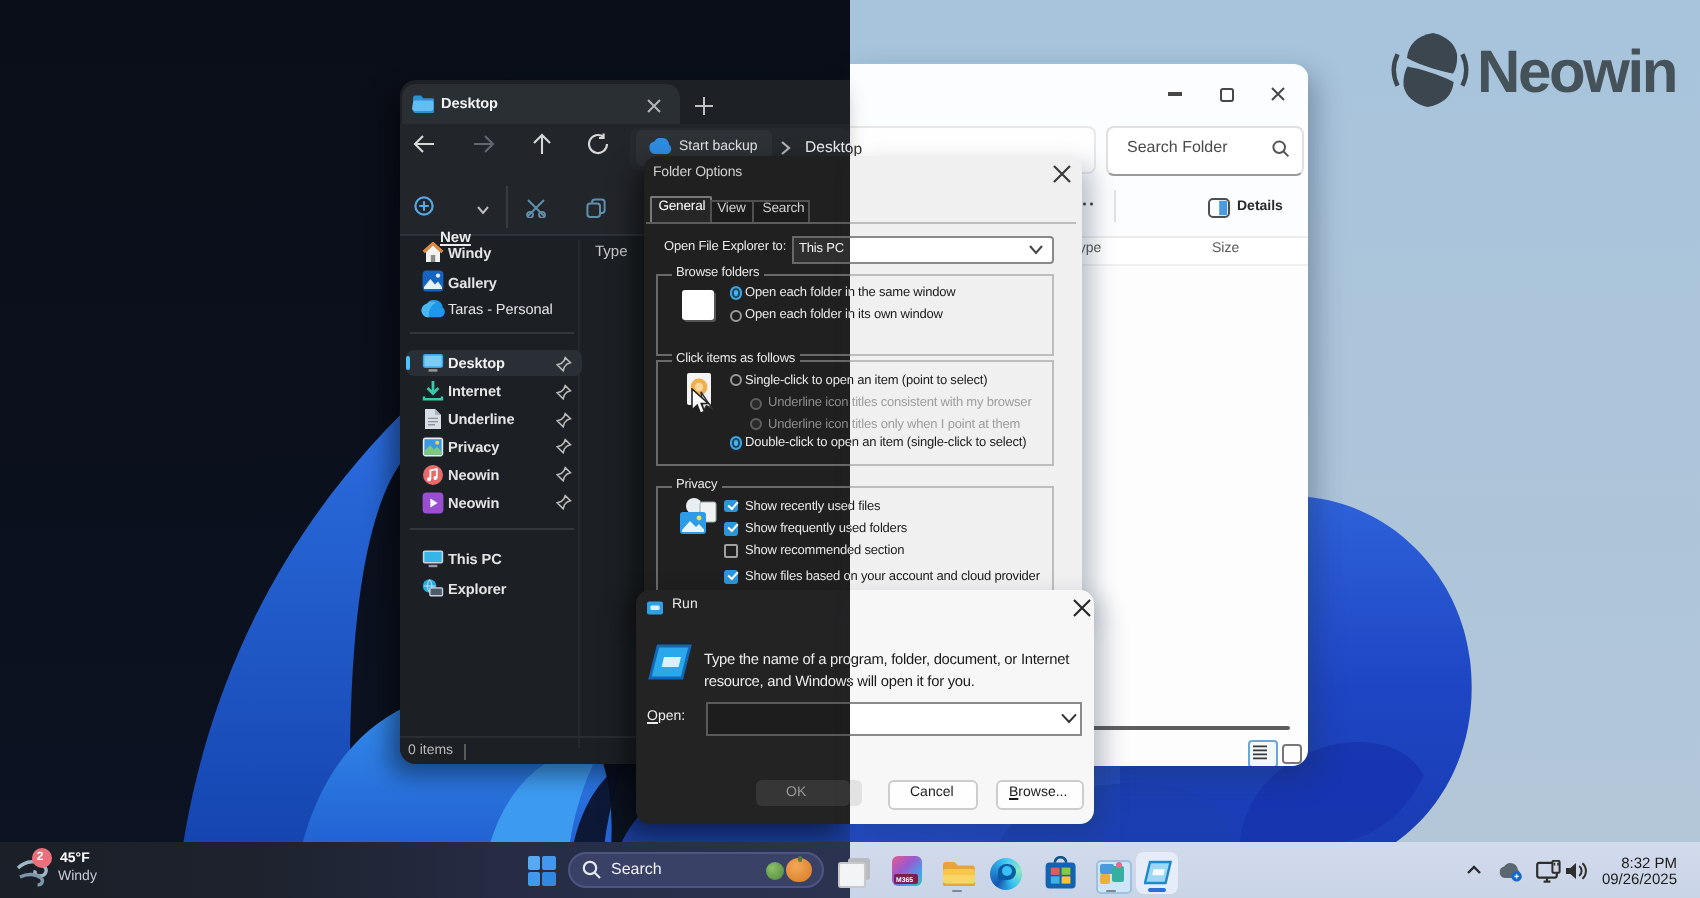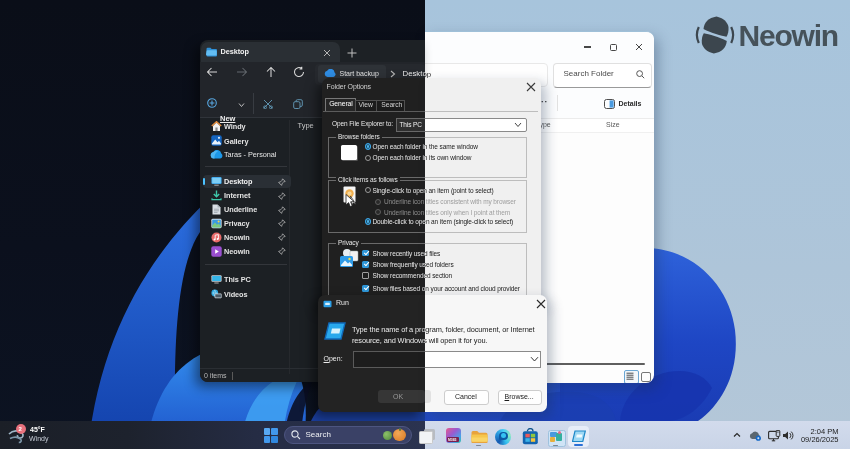--- a/index.html
+++ b/index.html
@@ -245,21 +245,21 @@
         <rect x="3.3" y="8.4" width="4.4" height="1.2" fill="#9a9a9a"></rect>
       </svg>
   <div class="t" style="left:24px;top:235.1px;font-size:7.3px;font-weight:bold;letter-spacing:-0.05px;color:#e4e4e4;">This PC</div>
 
   <svg class="a" style="left:10.5px;top:249.3px;" width="11" height="11" viewBox="0 0 11 11">
         <circle cx="3.8" cy="4" r="3.4" fill="#2ea8e0"></circle>
         <path d="M1,4 H6.6 M3.8,0.8 A5,5 0 0 1 3.8,7.2 M3.8,0.8 A5,5 0 0 0 3.8,7.2" stroke="#bfe4f6" stroke-width="0.5" fill="none"></path>
         <rect x="3.6" y="4.6" width="7" height="4.6" rx="0.8" fill="#c8d2da"></rect>
         <rect x="4.3" y="5.3" width="5.6" height="3.2" fill="#4a5a66"></rect>
       </svg>
-  <div class="t" style="left:24px;top:250px;font-size:7.3px;font-weight:bold;letter-spacing:-0.05px;color:#e4e4e4;">Videos</div>
+  <div class="t" style="left:24px;top:250px;font-size:7.3px;font-weight:bold;letter-spacing:-0.05px;color:#e4e4e4;">Explorer</div>
 
   <svg class="a" style="left:78px;top:137.5px;" width="8" height="8" viewBox="0 0 8 8">
         <path d="M4.6,0.8 L7.2,3.4 L5.6,4 L4.2,5.4 L3.6,7.4 L0.6,4.4 L2.6,3.8 L4,2.4 Z" fill="none" stroke="#b8b8b8" stroke-width="0.8"></path>
       </svg>
   <svg class="a" style="left:78px;top:151.5px;" width="8" height="8" viewBox="0 0 8 8">
         <path d="M4.6,0.8 L7.2,3.4 L5.6,4 L4.2,5.4 L3.6,7.4 L0.6,4.4 L2.6,3.8 L4,2.4 Z" fill="none" stroke="#b8b8b8" stroke-width="0.8"></path>
       </svg>
   <svg class="a" style="left:78px;top:165.5px;" width="8" height="8" viewBox="0 0 8 8">
         <path d="M4.6,0.8 L7.2,3.4 L5.6,4 L4.2,5.4 L3.6,7.4 L0.6,4.4 L2.6,3.8 L4,2.4 Z" fill="none" stroke="#b8b8b8" stroke-width="0.8"></path>
       </svg>
@@ -485,20 +485,20 @@
         <rect x="0.6" y="1.4" width="9.8" height="7.4" rx="1" fill="none" stroke="#2e2e2e" stroke-width="1.1"></rect>
         <path d="M3.8,10.8 h3.4" stroke="#2e2e2e" stroke-width="1.1"></path>
         <path d="M5.5,8.8 v2" stroke="#2e2e2e" stroke-width="1.1"></path>
         <rect x="8.2" y="0.4" width="3.6" height="6" rx="0.8" fill="#ccd6e8" stroke="#2e2e2e" stroke-width="1"></rect>
         <path d="M9.2,1.4 v1.4 M11,1.4 v1.4" stroke="#2e2e2e" stroke-width="0.8"></path>
       </svg>
   <svg class="a" style="left:357px;top:9px;" width="12" height="11" viewBox="0 0 12 11">
         <path d="M1,4 H3.2 L6,1.5 V9.5 L3.2,7 H1 Z" fill="#2e2e2e"></path>
         <path d="M7.6,3 A3.2,3.2 0 0 1 7.6,8 M9.2,1.6 A5.2,5.2 0 0 1 9.2,9.4" stroke="#2e2e2e" stroke-width="1" fill="none"></path>
       </svg>
-  <div class="t" style="right:11.5px;top:5.7px;font-size:7.5px;color:#1b1b1b;text-align:right;">2:04 PM</div>
+  <div class="t" style="right:11.5px;top:5.7px;font-size:7.5px;color:#1b1b1b;text-align:right;">8:32 PM</div>
   <div class="t" style="right:11.5px;top:14.4px;font-size:7.5px;color:#1b1b1b;text-align:right;">09/26/2025</div>
 </div>
 
 <div class="a" style="left:423.5px;top:428.5px;width:11px;height:11px;background:#b8bcc2;border-radius:1.5px;"></div>
 <div class="a" style="left:419px;top:431px;width:11.5px;height:11px;background:#f2f4f6;border-radius:1.5px;border:0.5px solid #c8c8c8;"></div>
 
 </div>
 
 </body></html>

